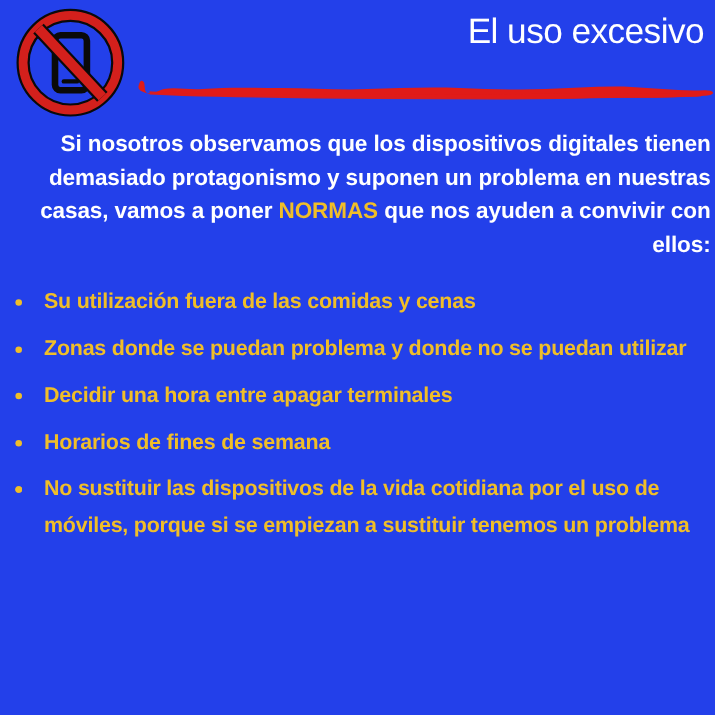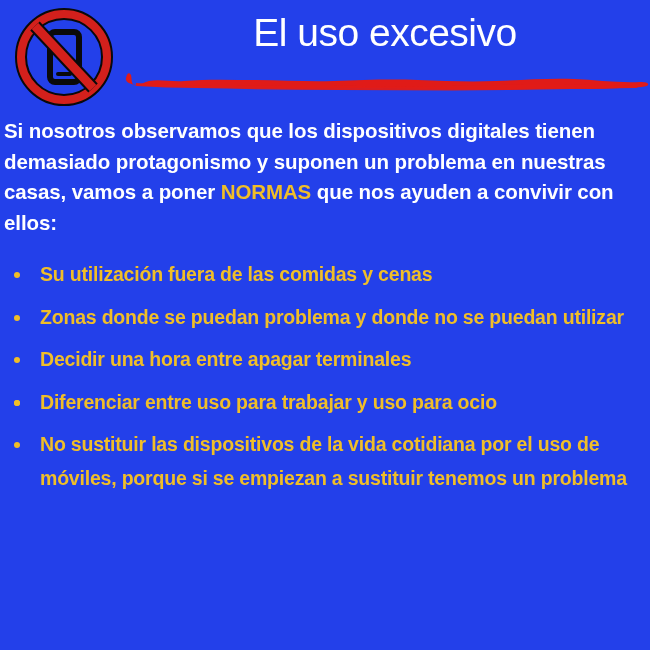--- a/index.html
+++ b/index.html
@@ -33,44 +33,44 @@
     left: 14px;
     top: 6px;
     width: 100px;
     height: 102px;
   }
   .title {
     position: absolute;
     left: 130px;
     top: 10px;
     width: 510px;
-    text-align: center;
+    text-align: right;
     color: #ffffff;
-    font-size: 39px;
+    font-size: 32px;
     font-weight: 300;
     letter-spacing: -0.5px;
     line-height: 1.18;
     white-space: nowrap;
   }
   .title-underline {
     position: absolute;
     left: 122px;
     top: 66px;
     width: 528px;
     height: 28px;
     pointer-events: none;
   }
 
   
   .intro {
     position: absolute;
     left: 4px;
     top: 116px;
     width: 642px;
-    text-align: left;
+    text-align: right;
     color: #ffffff;
     font-size: 20.5px;
     font-weight: 600;
     line-height: 30.5px;
     letter-spacing: -0.1px;
   }
   .intro .highlight {
     color: #f0be28;
     font-weight: 700;
   }
@@ -161,24 +161,24 @@
     <li class="rule-item">
       <span class="rule-bullet"></span>
       <span>Zonas donde se puedan problema y donde no se puedan utilizar</span>
     </li>
     <li class="rule-item">
       <span class="rule-bullet"></span>
       <span>Decidir una hora entre apagar terminales</span>
     </li>
     <li class="rule-item">
       <span class="rule-bullet"></span>
+      <span>Horarios de fines de semana</span>
     </li>
     <li class="rule-item">
       <span class="rule-bullet"></span>
-      <span>Diferenciar entre uso para trabajar y uso para ocio</span>
     </li>
     <li class="rule-item">
       <span class="rule-bullet"></span>
       <span>No sustituir las dispositivos de la vida cotidiana por el uso de móviles, porque si se empiezan a sustituir tenemos un problema</span>
     </li>
   </ul>
 
 </div>
 
 </body></html>

